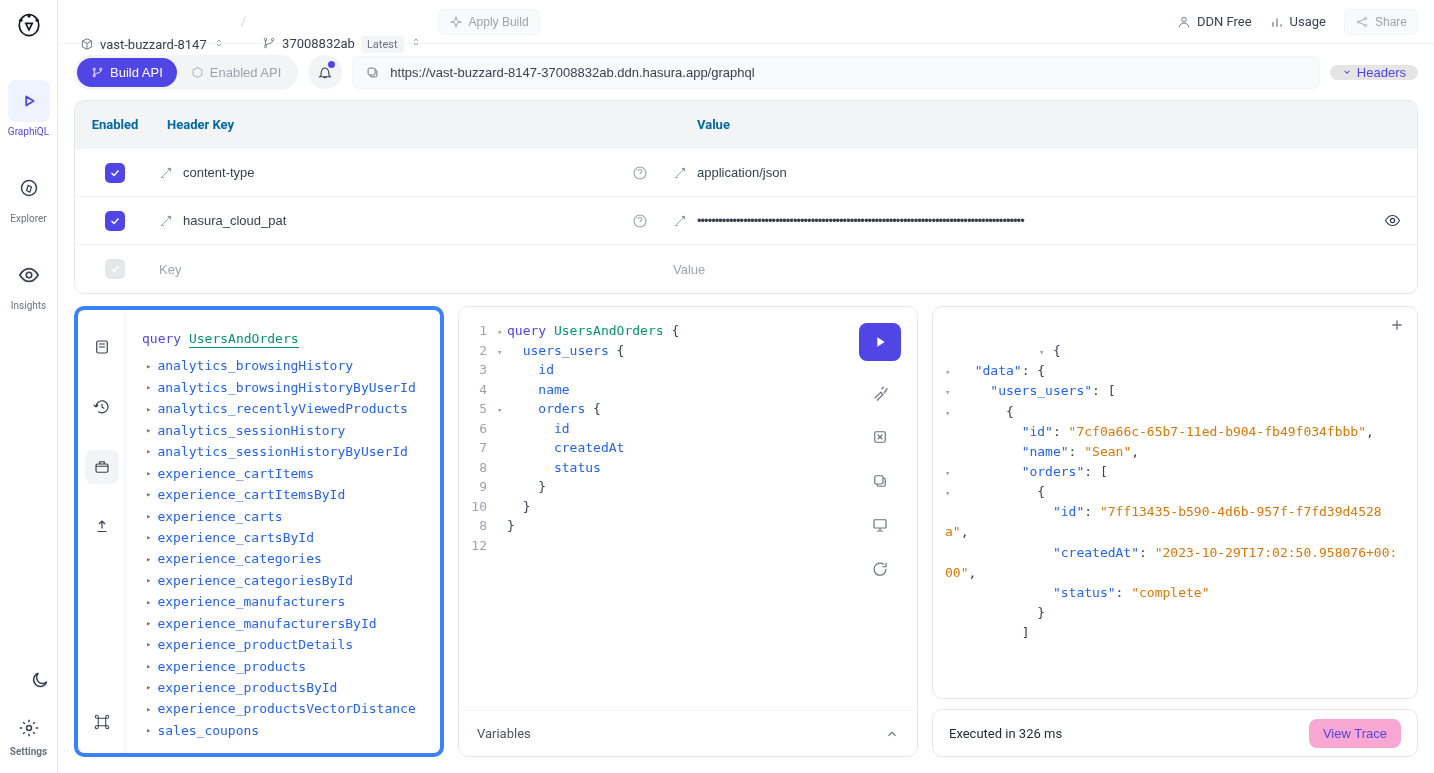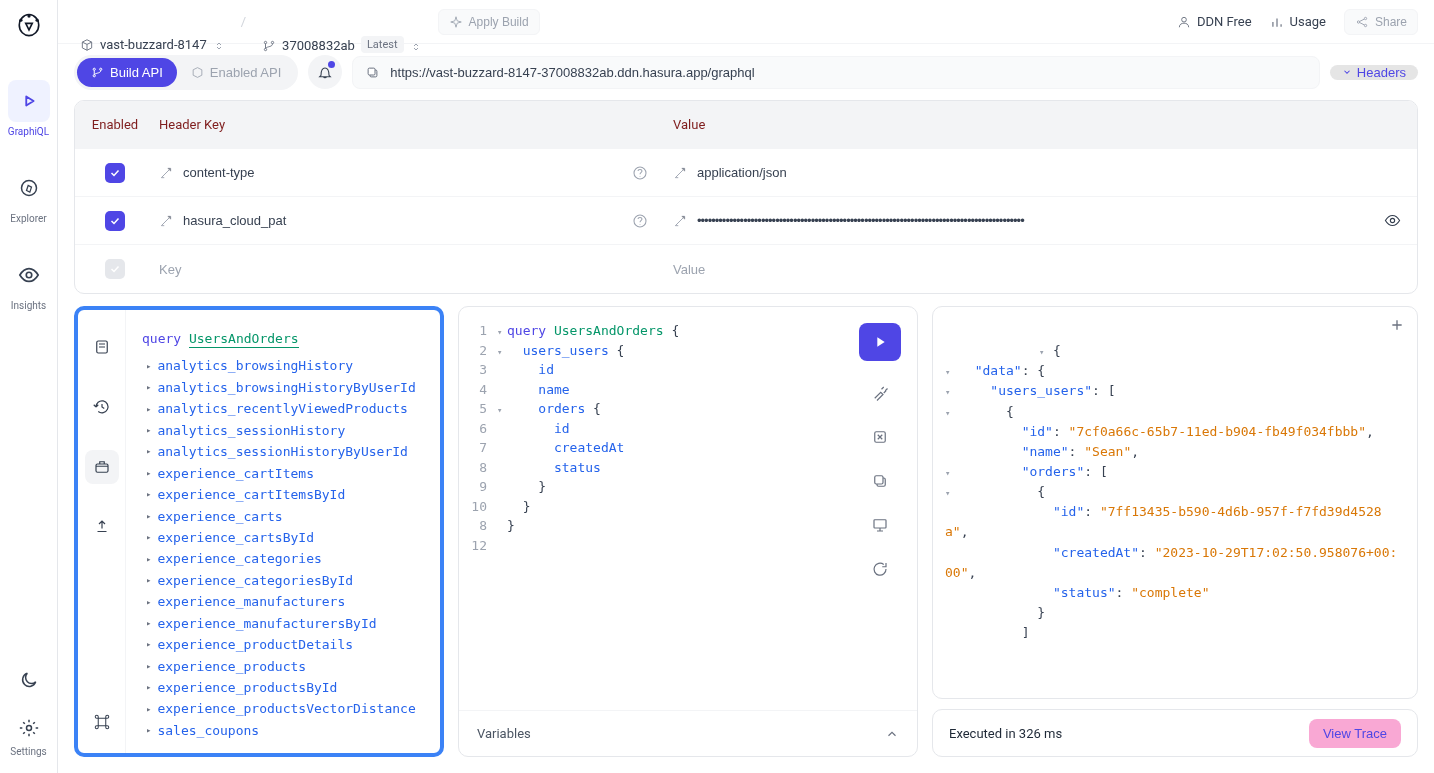--- a/index.html
+++ b/index.html
@@ -8,48 +8,48 @@
   .app { display: flex; height: 773px; width: 1434px; }
   
   
   .sidebar-left { width: 58px; border-right: 1px solid #e5e7eb; display: flex; flex-direction: column; align-items: center; padding-top: 12px; }
   .logo { width: 26px; height: 26px; margin-bottom: 42px; }
   .nav-item { display: flex; flex-direction: column; align-items: center; gap: 4px; margin-bottom: 30px; cursor: pointer; }
   .nav-item.active .nav-icon-box { background: #eff2ff; border-radius: 8px; }
   .nav-icon-box { width: 42px; height: 42px; display: flex; align-items: center; justify-content: center; }
   .nav-item.active .nav-label { color: #4f46e5; }
   .nav-label { font-size: 10px; color: #6b7280; }
-  .sidebar-bottom { margin-top: auto; margin-bottom: 16px; display: flex; flex-direction: column; align-items: center; gap: 24px; }
+  .sidebar-bottom { margin-top: auto; margin-bottom: 16px; display: flex; flex-direction: column; align-items: flex-end; gap: 24px; font-weight: bold; }
   
   .main { flex: 1; display: flex; flex-direction: column; min-width: 0; }
   
   
   .topbar { height: 44px; display: flex; align-items: center; padding: 0 16px; border-bottom: 1px solid #f3f4f6; gap: 10px; }
-  .crumb { display: flex; align-items: flex-end; gap: 6px; color: #374151; font-size: 13px; padding: 4px 6px; border-radius: 6px; cursor: pointer; margin-top: 46px; }
+  .crumb { display: flex; align-items: flex-start; gap: 6px; color: #374151; font-size: 13px; padding: 4px 6px; border-radius: 6px; cursor: pointer; margin-top: 46px; }
   .crumb-sep { color: #d1d5db; }
   .badge { background: #f3f4f6; color: #6b7280; font-size: 11px; padding: 2px 6px; border-radius: 4px; }
   .btn-ghost { display: flex; align-items: center; gap: 6px; color: #9ca3af; background: #f9fafb; border: 1px solid #f3f4f6; padding: 5px 10px; border-radius: 6px; font-size: 12px; cursor: pointer; }
   .topbar-right { margin-left: auto; display: flex; align-items: center; gap: 18px; }
   .top-link { display: flex; align-items: center; gap: 6px; color: #374151; font-size: 13px; cursor: pointer; }
   
   
   .actionbar { height: 56px; display: flex; align-items: center; padding: 0 16px; gap: 10px; }
   .btn-group { display: flex; align-items: center; background: #f3f4f6; border-radius: 20px; padding: 3px; }
   .btn-primary { background: #4f46e5; color: #fff; padding: 7px 14px; border-radius: 18px; font-size: 13px; font-weight: 500; display: flex; align-items: center; gap: 6px; cursor: pointer; border: none; }
   .btn-secondary { background: transparent; color: #9ca3af; padding: 7px 14px; border-radius: 18px; font-size: 13px; display: flex; align-items: center; gap: 6px; cursor: pointer; border: none; }
   .bell-btn { width: 34px; height: 34px; border-radius: 50%; background: #f3f4f6; display: flex; align-items: center; justify-content: center; position: relative; cursor: pointer; }
   .bell-dot { position: absolute; top: 6px; right: 7px; width: 7px; height: 7px; background: #4f46e5; border-radius: 50%; }
   .url-bar { flex: 1; background: #f9fafb; border: 1px solid #f3f4f6; border-radius: 8px; padding: 8px 12px; display: flex; align-items: center; gap: 10px; color: #374151; font-size: 13px; }
   .url-bar input { border: none; background: transparent; flex: 1; font-size: 13px; color: #374151; outline: none; }
   .headers-btn { background: #e5e5e5; color: #4f46e5; padding: 0 12px; border-radius: 8px; font-size: 13px; display: flex; align-items: center; gap: 5px; cursor: pointer; border: none; font-weight: 500; }
   
   
   .headers-panel { margin: 0 16px 12px; border: 1px solid #e5e7eb; border-radius: 10px; overflow: hidden; }
   .hdr-row { display: flex; align-items: center; min-height: 48px; border-bottom: 1px solid #f3f4f6; }
-  .hdr-row.header { background: #f3f4f6; font-weight: 400; color: #7f1d1d; }
+  .hdr-row.header { background: #f3f4f6; font-weight: 700; color: #0369a1; gap: 8px; }
   .hdr-row:last-child { border-bottom: none; }
   .col-enabled { width: 80px; display: flex; justify-content: center; }
   .col-key { flex: 0 0 460px; display: flex; align-items: center; gap: 10px; padding-left: 4px; }
   .col-help { width: 50px; display: flex; justify-content: center; }
   .col-value { flex: 1; display: flex; align-items: center; gap: 10px; padding-left: 8px; }
   .col-eye { width: 50px; display: flex; justify-content: center; }
   .chk { width: 20px; height: 20px; border-radius: 5px; display: flex; align-items: center; justify-content: center; }
   .chk.on { background: #4f46e5; color: #fff; }
   .chk.off { background: #e5e7eb; color: #9ca3af; }
   .hdr-input { border: none; background: transparent; font-size: 13px; flex: 1; outline: none; color: #374151; }

